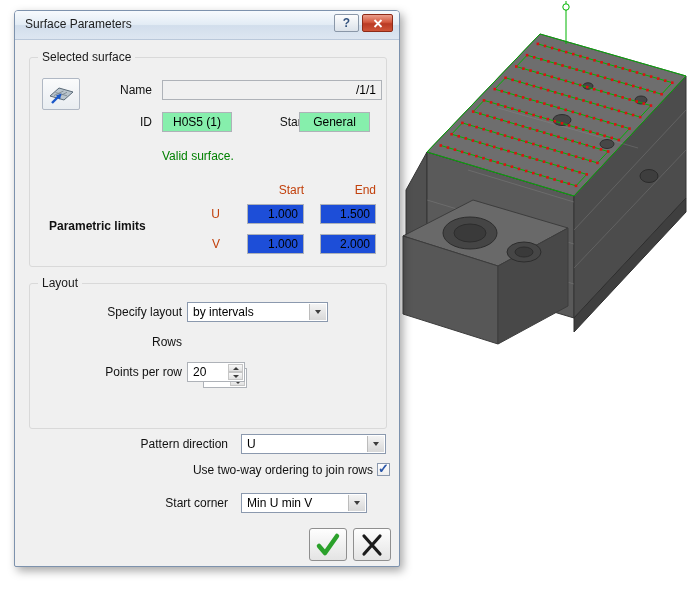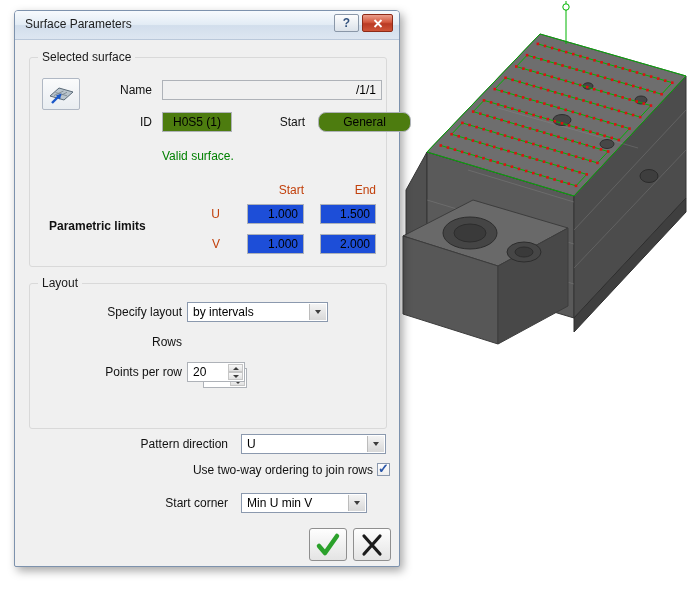--- a/index.html
+++ b/index.html
@@ -40,21 +40,21 @@
     background:#f0f0f0;
   }
   .grp-label{position:absolute;top:-8px;left:8px;background:#f0f0f0;padding:0 4px;line-height:14px;color:#1a1a1a;}
   .lbl{position:absolute;text-align:right;height:20px;line-height:20px;color:#111;}
   .lbl-c{position:absolute;text-align:right;height:20px;line-height:20px;color:#c2410c;}
   .tfield{
     position:absolute;height:20px;box-sizing:border-box;border:1px solid #aeb2b8;
     background:#1d4ed8;line-height:18px;padding:0 5px;
   }
   .ro{background:#f0f0f0;}
-  .lt{background:#4d7c0f;}
+  .lt{background:#86efac;}
   .right{text-align:right;}
   .center{text-align:center;}
   .status-valid{position:absolute;height:20px;line-height:20px;color:#008000;}
   .combo{position:absolute;height:20px;box-sizing:border-box;border:1px solid #8b99ae;background:#fff;cursor:pointer;padding-left:39px;}
   .combo-text{position:absolute;left:5px;top:0;line-height:18px;white-space:nowrap;}
   .combo-btn{
     position:absolute;right:1px;top:1px;bottom:1px;width:16px;
     background:linear-gradient(#f4f4f4,#d8d8d8);border-left:1px solid #bcbcbc;
     display:flex;align-items:center;justify-content:center;
   }
@@ -346,21 +346,21 @@
           <polygon points="15.5,11.5 10,13.5 14,17.5" fill="#1a57c8"></polygon>
         </svg>
       </span>
 
       <span class="lbl" style="left:30px;top:22px;width:92px;">Name</span>
       <div class="tfield ro right" style="left:132px;top:22px;width:220px;">/1/1</div>
 
       <span class="lbl" style="left:30px;top:54px;width:92px;">ID</span>
       <div class="tfield lt center" style="left:132px;top:54px;width:70px;">H0S5 (1)</div>
       <span class="lbl" style="left:200px;top:54px;width:75px;">Start</span>
-      <div class="tfield lt center" style="left:288px;top:54px;width:93px;border-radius:8px;">General</div>
+      <div class="tfield lt center" style="left:269px;top:54px;width:71px;">General</div>
 
       <span class="status-valid" style="left:132px;top:88px;">Valid surface.</span>
 
       <span class="lbl-c" style="left:217px;top:122px;width:57px;">Start</span>
       <span class="lbl-c" style="left:290px;top:122px;width:56px;">End</span>
 
       <span class="lbl" style="left:19px;top:158px;width:110px;text-align:left;font-weight:bold;">Parametric limits</span>
 
       <span class="lbl-c" style="left:160px;top:146px;width:30px;">U</span>
       <div class="tfield right" style="left:217px;top:146px;width:57px;">1.000</div>

